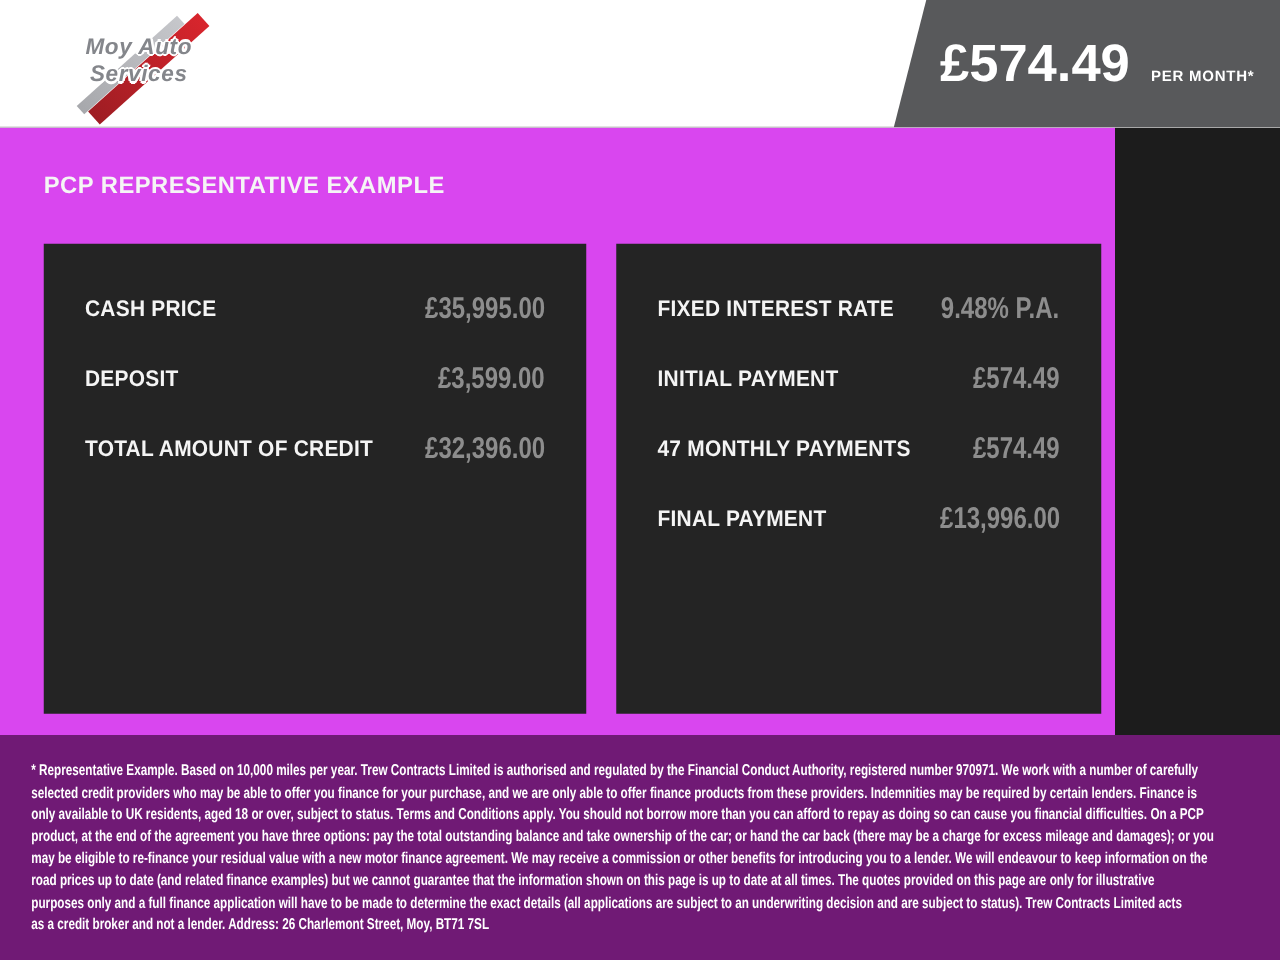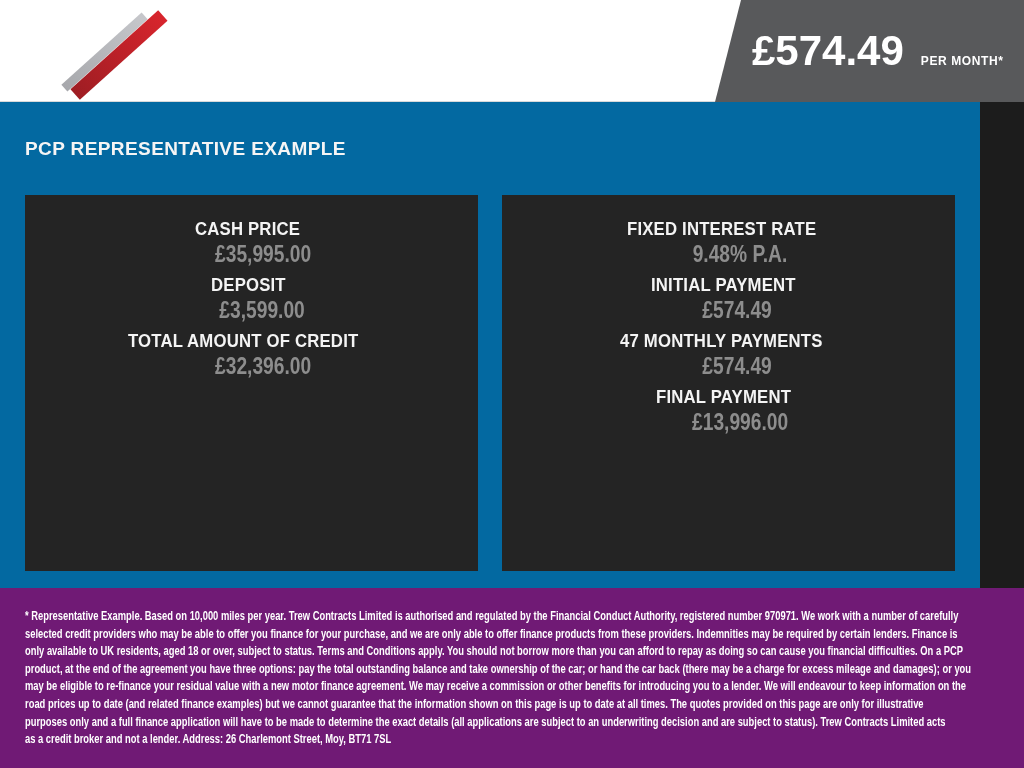--- a/index.html
+++ b/index.html
@@ -63,42 +63,42 @@
     font-size: 42px; line-height: 1;
   }
   .price-suffix {
     color: #ffffff; font-weight: bold;
     font-size: 12px; letter-spacing: 0.6px;
     margin-left: 17px;
   }
 
   
   .main {
-    width: 980px; height: 486px;
-    background: #0369a1;
-    padding: 0 25px;
+    width: 892px; height: 486px;
+    background: #d946ef;
+    padding: 0 35px;
   }
   .page-title {
     padding-top: 36px;
     font-size: 19px; font-weight: bold;
     letter-spacing: 0.4px;
     color: #f5f5f5;
   }
   .panels {
     display: flex; gap: 24px;
     margin-top: 35px;
   }
   .panel {
     width: 475px; height: 376px;
     background: #242424;
     padding: 24px 33px 16px 33px;
   }
   .finance-row {
     height: 56px;
-    display: flex; align-items: center; flex-direction: column;
+    display: flex; justify-content: space-between; align-items: center;
   }
   .finance-label {
     display: inline-block;
     font-size: 18px; font-weight: bold;
     color: #f4f4f4; letter-spacing: 0.2px;
     transform: scaleX(0.93); transform-origin: 0 50%;
     white-space: nowrap;
   }
   .finance-value {
     display: inline-block;
@@ -122,20 +122,24 @@
     transform: scaleX(0.75); transform-origin: 0 50%;
   }
 </style>
 </head>
 <body>
 
 <div class="header">
   <div class="logo">
     <div class="stripe-silver"></div>
     <div class="stripe-red"></div>
+    <div class="logo-text">
+      <div>Moy Auto</div>
+      <div>Services</div>
+    </div>
   </div>
   <div class="price-flag">
     <div class="price-inner">
       <span class="price-amount">£574.49</span>
       <span class="price-suffix">PER MONTH*</span>
     </div>
   </div>
 </div>
 
 <div class="main">

